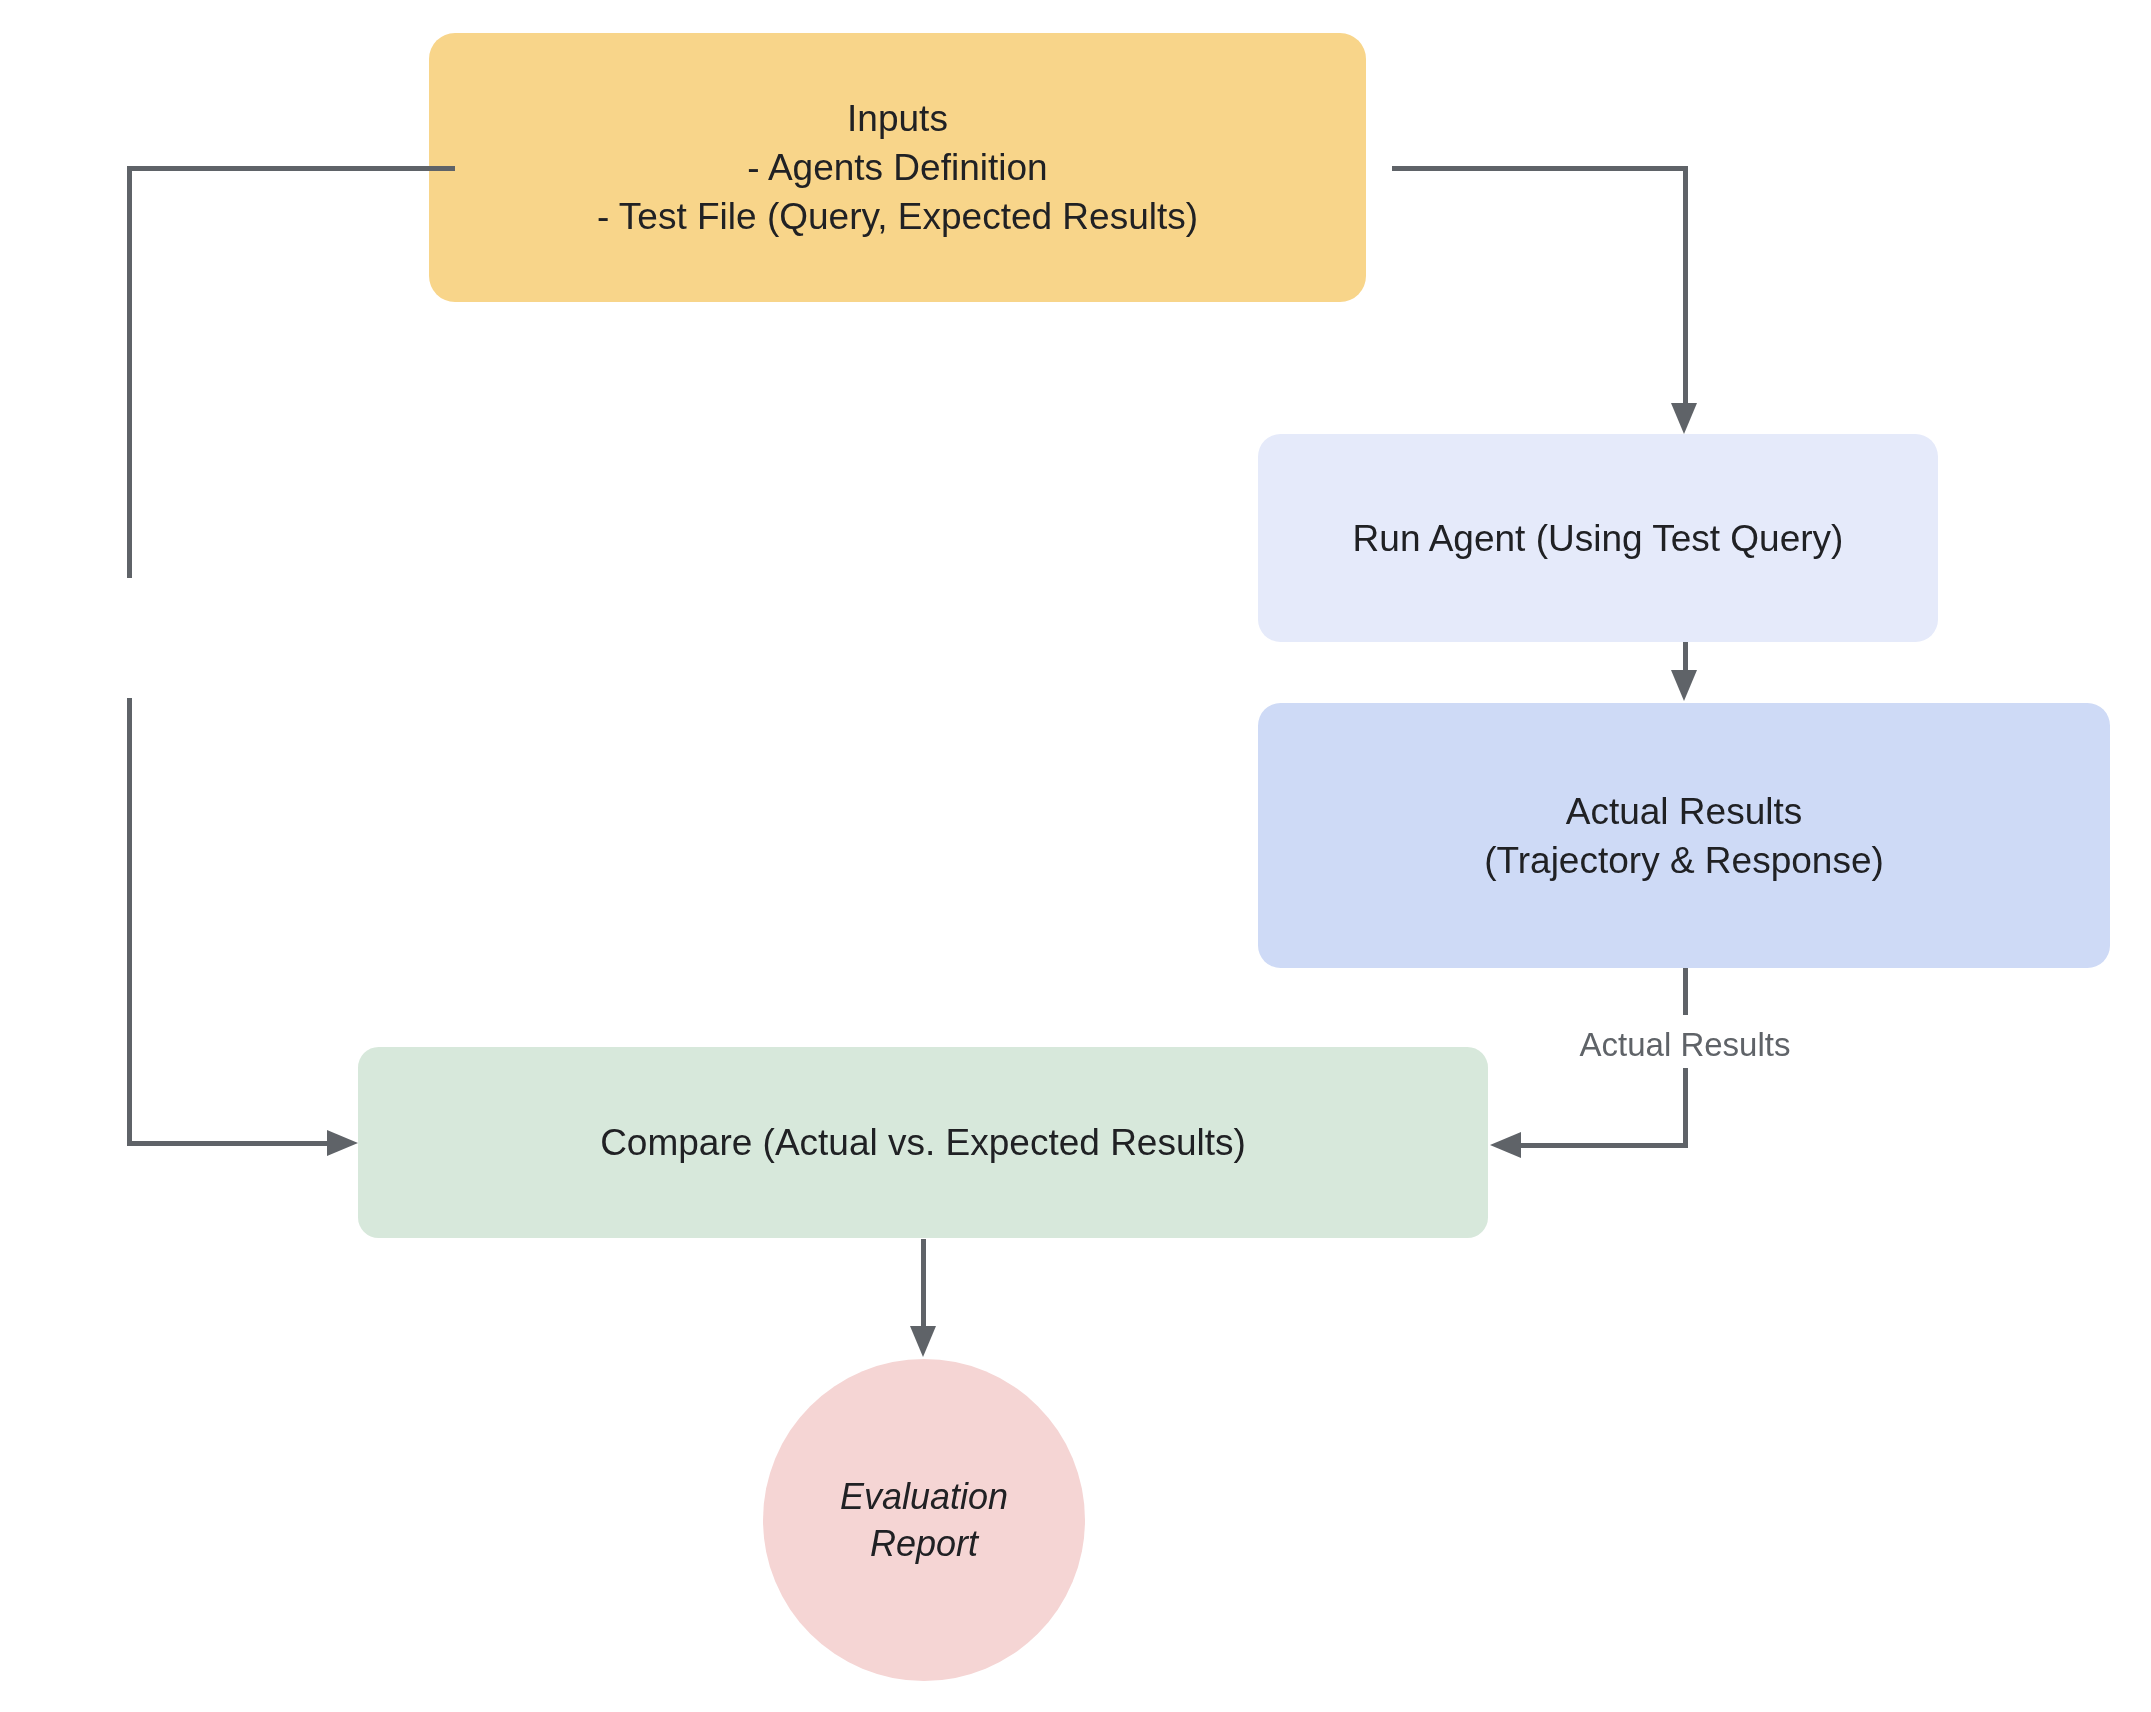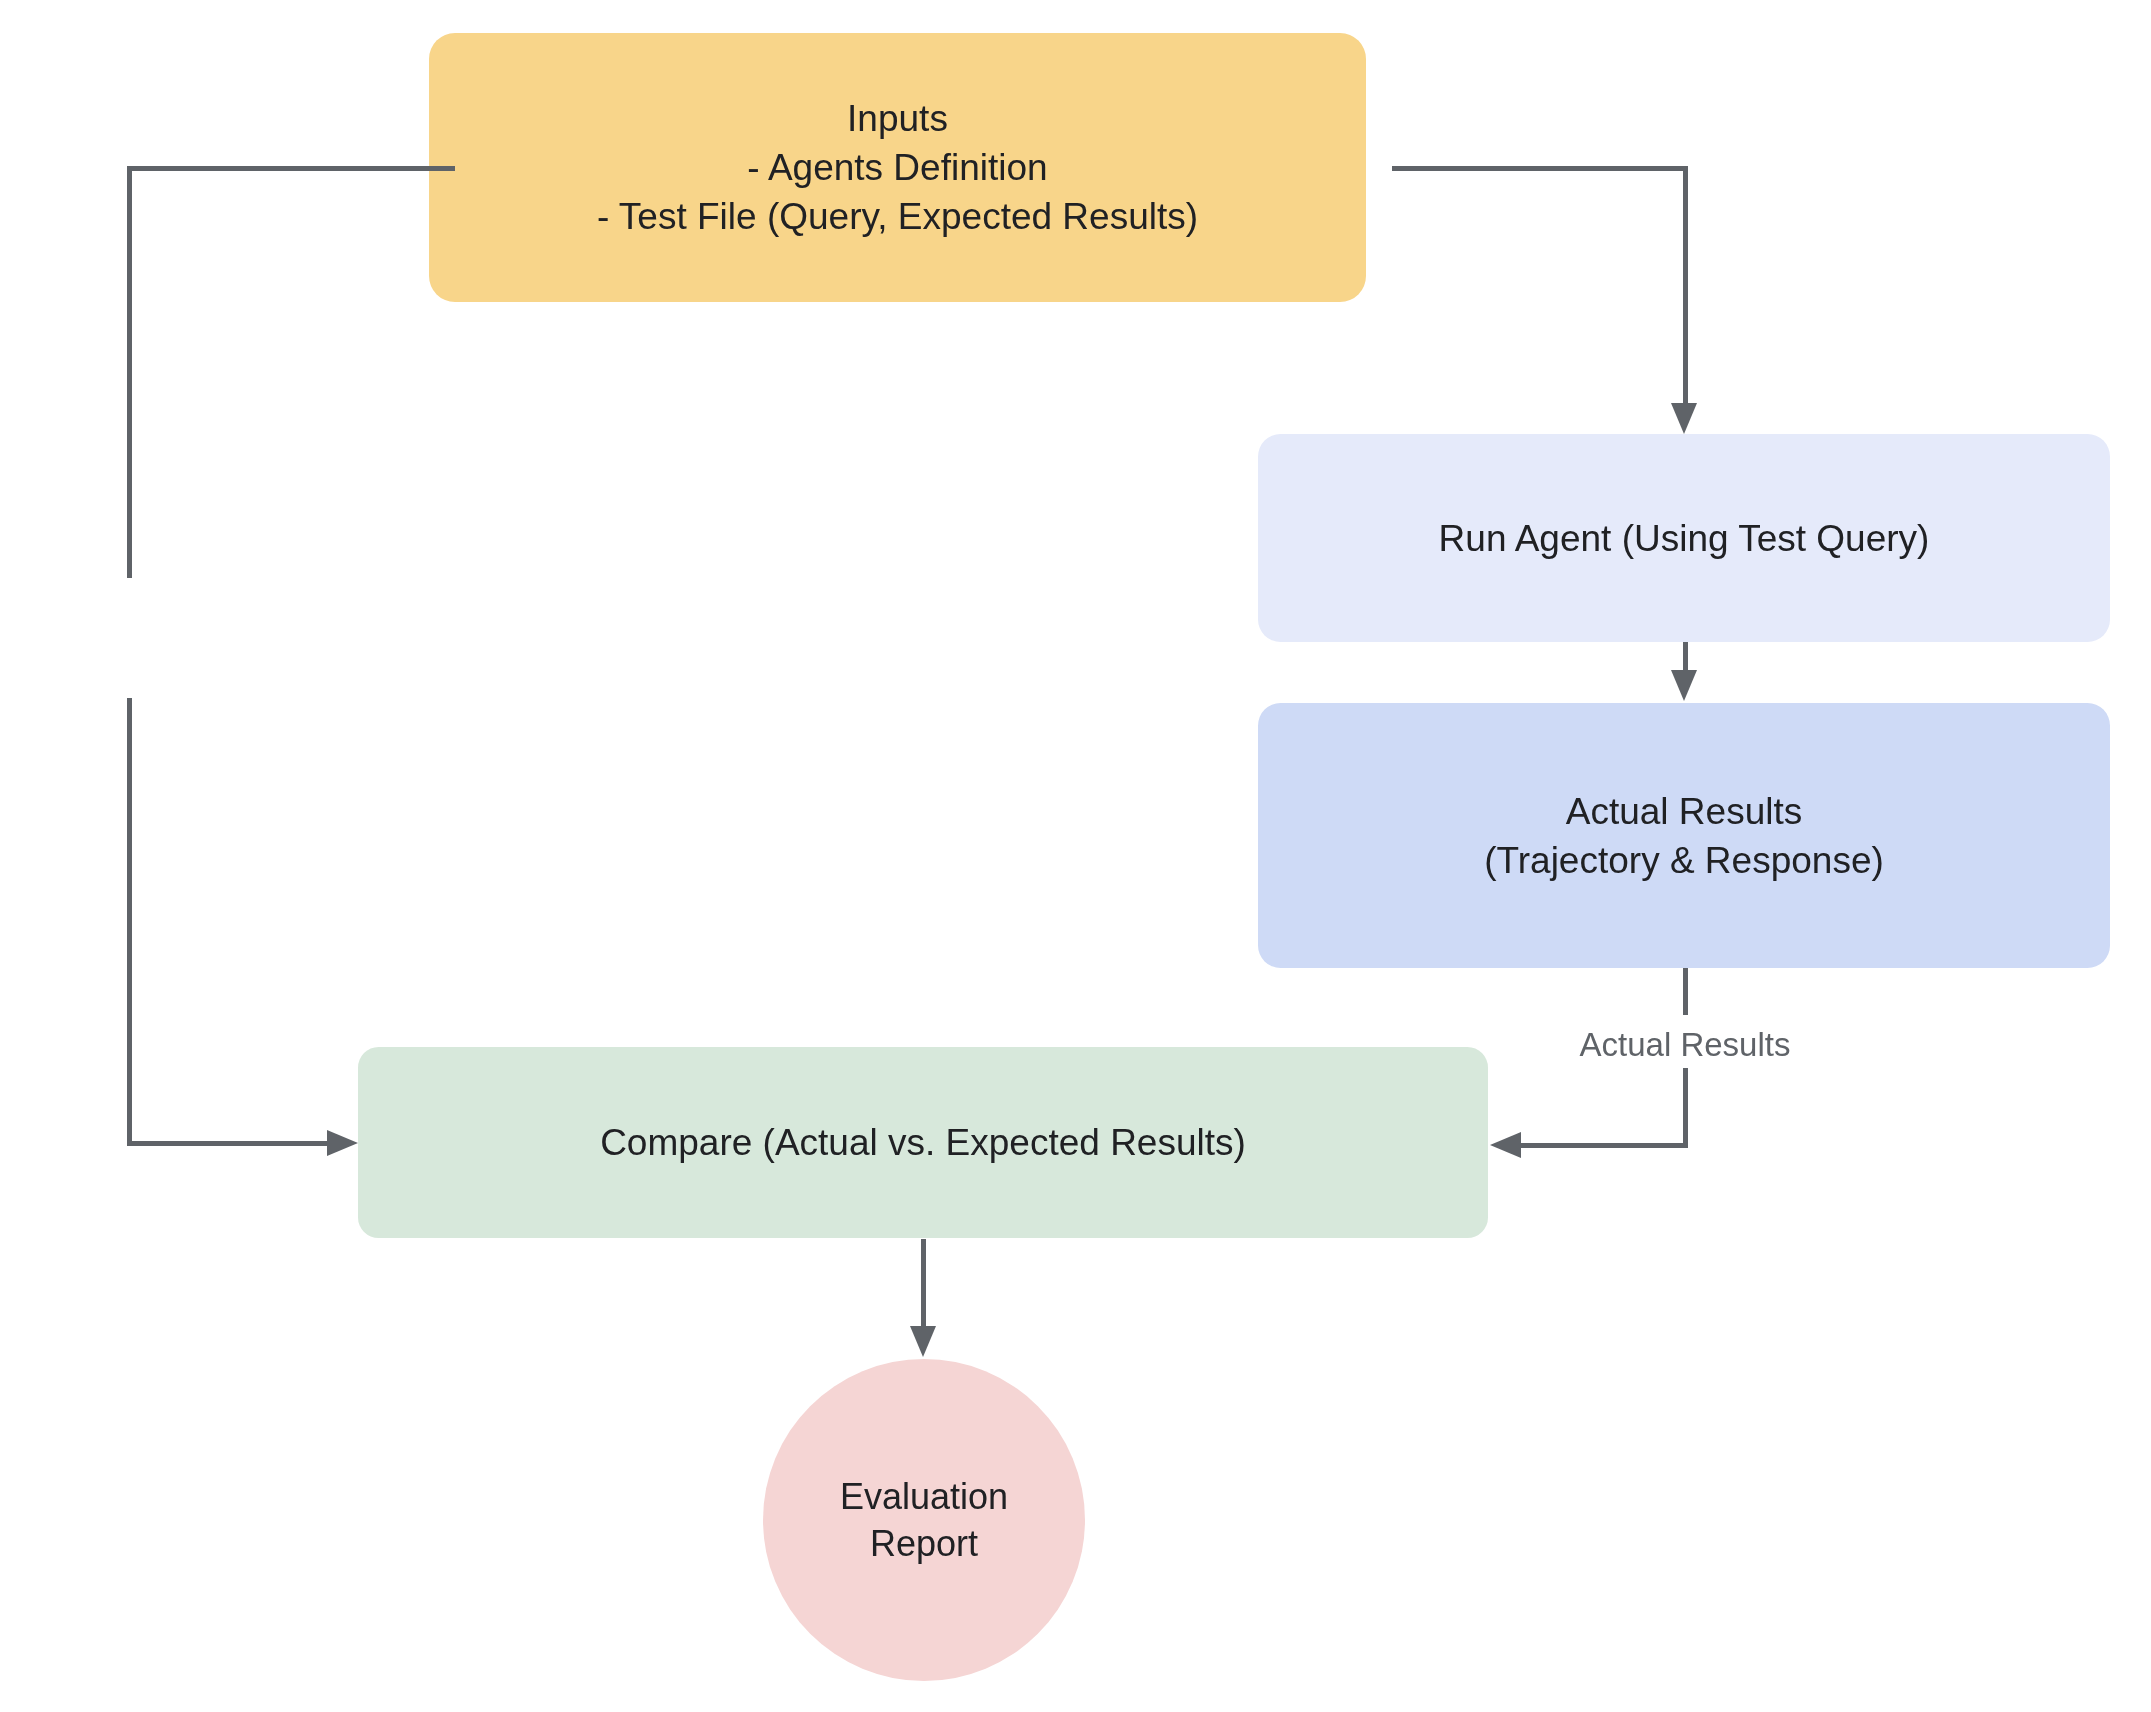--- a/index.html
+++ b/index.html
@@ -18,21 +18,21 @@
   .node {
     position: absolute;
     display: flex; align-items: center; justify-content: center;
     text-align: center;
     white-space: pre-line;
     color: var(--text, #202124);
     font-size: 37px; line-height: 49px;
     border-radius: 26px;
   }
   #n-inputs   { left: 429px;  top: 33px;   width: 937px; height: 269px; }
-  #n-run      { left: 1258px; top: 434px;  width: 852px;  height: 208px; border-radius: 22.5px; }
+  #n-run      { left: 1258px; top: 434px;  width: 680px;  height: 208px; border-radius: 22.5px; }
   #n-actual   { left: 1258px; top: 703px;  width: 852px;  height: 265px; border-radius: 22.5px; }
   #n-compare  { left: 358px;  top: 1047px; width: 1130px; height: 191px; border-radius: 20.6px; }
   #n-report   { left: 763px;  top: 1359px; width: 322px;  height: 322px; border-radius: 50%;
                 font-size: 36px; line-height: 47px; }
   
   .seg { position: absolute; background: var(--line, #5F6368); }
   .arrow { position: absolute; width: 0; height: 0; }
   .arrow.down  { border-left: 13px solid transparent; border-right: 13px solid transparent;
                  border-top: 31px solid var(--line, #5F6368); }
   .arrow.right { border-top: 13px solid transparent; border-bottom: 13px solid transparent;
@@ -59,21 +59,21 @@
 - Agents Definition
 - Test File (Query, Expected Results)</div>
 
   <div class="node" id="n-run" style="background-color: rgb(229, 234, 250);">Run Agent (Using Test Query)</div>
 
   <div class="node" id="n-actual" style="background-color: rgb(206, 218, 246);">Actual Results
 (Trajectory &amp; Response)</div>
 
   <div class="node" id="n-compare" style="background-color: rgb(215, 232, 219);">Compare (Actual vs. Expected Results)</div>
 
-  <div class="node" id="n-report" style="background-color: rgb(245, 213, 212);">Evaluation
+  <div class="node" id="n-report" style="background-color: rgb(245, 213, 212); font-style: italic;">Evaluation
 Report</div>
 
   <div class="seg" style="left:127px; top:166px; width:328px; height:4.7px;"></div>
   <div class="seg" style="left:127px; top:166px; width:4.7px; height:412px;"></div>
   <div class="seg" style="left:127px; top:698px; width:4.7px; height:448px;"></div>
   <div class="seg" style="left:127px; top:1141px; width:200px; height:4.7px;"></div>
   <div class="arrow right" style="left:327px; top:1130px;"></div>
 
   <div class="seg" style="left:1392px; top:166px; width:295px; height:4.7px;"></div>
   <div class="seg" style="left:1683px; top:166px; width:4.7px; height:237px;"></div>

